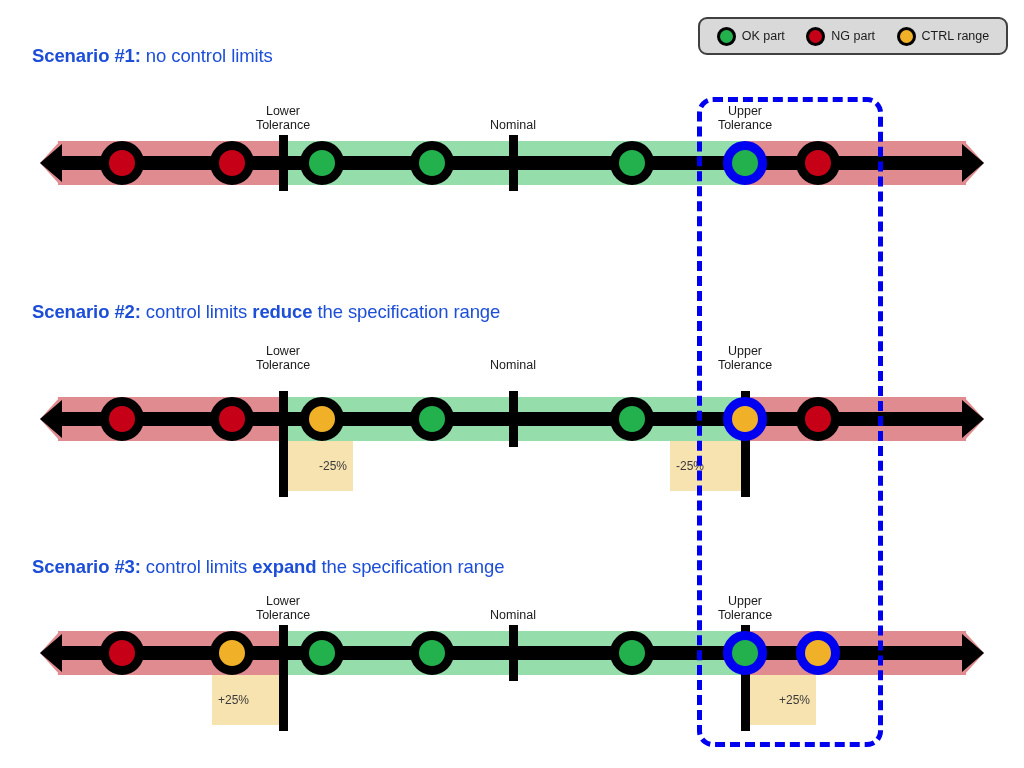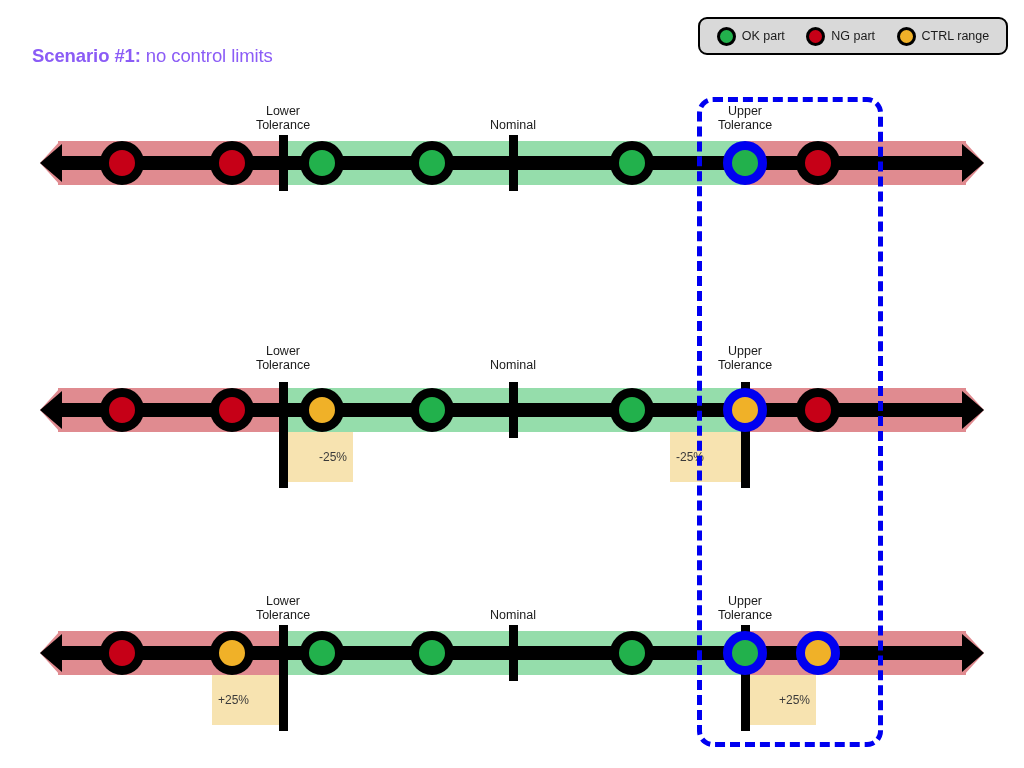--- a/index.html
+++ b/index.html
@@ -22,21 +22,21 @@
   }
 
   
   .legend {
     position: absolute;
     left: 698px;
     top: 17px;
     width: 310px;
     height: 38px;
     background: #d9d9d9;
-    border: 2px solid #000000;
+    border: 2px solid #404040;
     border-radius: 9px;
     display: flex;
     align-items: center;
     justify-content: space-around;
     box-sizing: border-box;
     padding: 0 6px;
   }
   .legend-item {
     display: flex;
     align-items: center;
@@ -53,21 +53,21 @@
   .legend-label {
     font-size: 12.5px;
     color: #1b1b1b;
     white-space: nowrap;
   }
 
   
   .scenario-title {
     position: absolute;
     font-size: 18.5px;
-    color: #8b5cf6;
+    color: #1d4ed8;
     white-space: nowrap;
     letter-spacing: -0.1px;
   }
   .scenario-title b { font-weight: bold; }
 
   
   .row {
     position: absolute;
     left: 0;
     width: 1024px;
@@ -245,22 +245,25 @@
     <div class="dot ok ring" style="left:723px; top:0;"></div>
     <div class="dot ng" style="left:796px; top:0;"></div>
   </div>
 
   <div class="tick-label" style="left:283px; top:104px; width:110px;">Lower
 Tolerance</div>
   <div class="tick-label" style="left:513px; top:118px; width:110px;">Nominal</div>
   <div class="tick-label" style="left:745px; top:104px; width:110px;">Upper
 Tolerance</div>
 
-
-  <div class="row" style="top:388px;">
+  <div class="scenario-title" style="left:32px; top:301px;">
+    <b>Scenario #2:</b><span> control limits </span><b>reduce</b><span> the specification range</span>
+  </div>
+
+  <div class="row" style="top:397px;">
     <div class="band">
       <div class="band-tip left"></div>
       <div class="band-red-body"></div>
       <div class="band-tip right"></div>
       <div class="band-green" style="left:243px; width:462px;"></div>
     </div>
     <div class="axis-head left" style="left:40px;"></div>
     <div class="axis" style="left:58px; width:910px;"></div>
     <div class="axis-head right" style="left:962px;"></div>
 
@@ -283,20 +286,23 @@
     <div class="dot ctrl ring" style="left:723px; top:0;"></div>
     <div class="dot ng" style="left:796px; top:0;"></div>
   </div>
 
   <div class="tick-label" style="left:283px; top:344px; width:110px;">Lower
 Tolerance</div>
   <div class="tick-label" style="left:513px; top:358px; width:110px;">Nominal</div>
   <div class="tick-label" style="left:745px; top:344px; width:110px;">Upper
 Tolerance</div>
 
+  <div class="scenario-title" style="left:32px; top:556px;">
+    <b>Scenario #3:</b><span> control limits </span><b>expand</b><span> the specification range</span>
+  </div>
 
   <div class="row" style="top:631px;">
     <div class="band">
       <div class="band-tip left"></div>
       <div class="band-red-body"></div>
       <div class="band-tip right"></div>
       <div class="band-green" style="left:243px; width:462px;"></div>
     </div>
     <div class="axis-head left" style="left:40px;"></div>
     <div class="axis" style="left:58px; width:910px;"></div>

